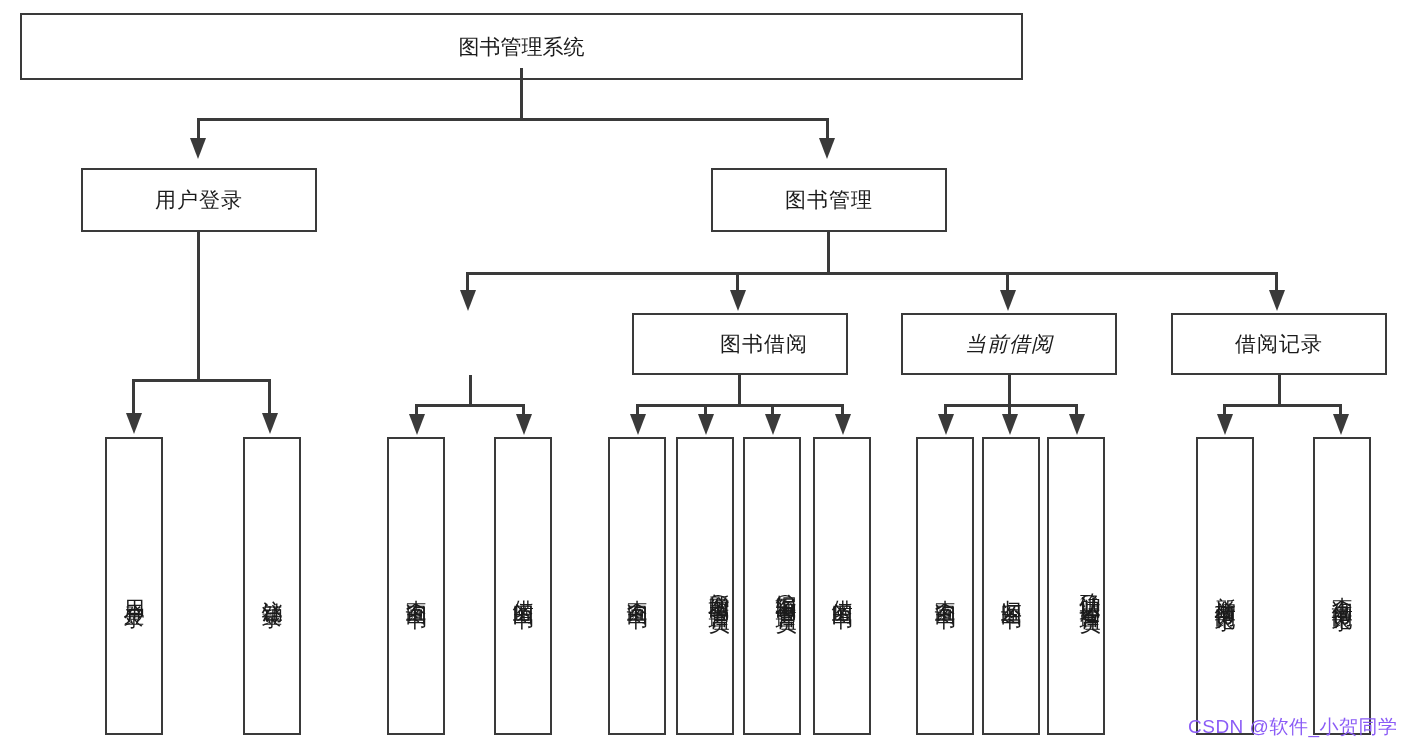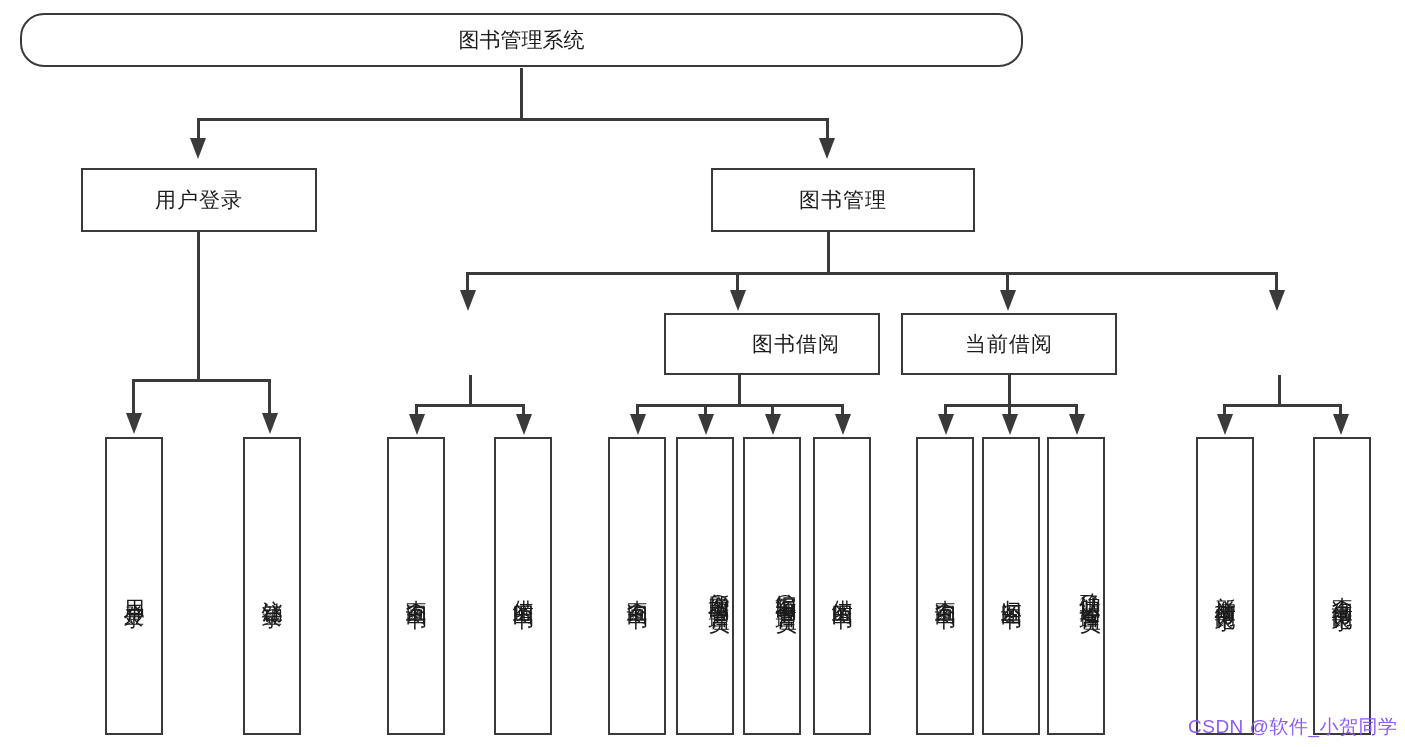--- a/index.html
+++ b/index.html
@@ -76,35 +76,35 @@
     color: #8b5cf6;
     white-space: nowrap;
     letter-spacing: 0.5px;
   }
 </style>
 </head>
 <body>
 
 <div id="canvas">
 
-  <div class="node root" style="left:20px; top:13px; width:1003px; height:54px;border-radius:24px;">
+  <div class="node root" style="left:20px; top:13px; width:1003px; height:67px;">
     <span>图书管理系统</span>
   </div>
 
   <div class="conn vline" style="left:520px; top:68px; width:3px; height:52px;"></div>
   <div class="conn hline" style="left:197px; top:118px; width:632px; height:3px;"></div>
   <div class="conn vline" style="left:197px; top:118px; width:3px; height:22px;"></div>
   <div class="conn vline" style="left:826px; top:118px; width:3px; height:22px;"></div>
   <div class="arrow" style="left:190px; top:138px;"></div>
   <div class="arrow" style="left:819px; top:138px;"></div>
 
   <div class="node horiz" style="left:81px; top:168px; width:236px; height:64px;">
     <span>用户登录</span>
   </div>
-  <div class="node horiz" style="left:711px; top:168px; width:264px; height:64px;">
+  <div class="node horiz" style="left:711px; top:168px; width:236px; height:64px;">
     <span>图书管理</span>
   </div>
 
   <div class="conn vline" style="left:197px; top:232px; width:3px; height:150px;"></div>
   <div class="conn hline" style="left:132px; top:379px; width:139px; height:3px;"></div>
   <div class="conn vline" style="left:132px; top:379px; width:3px; height:36px;"></div>
   <div class="conn vline" style="left:268px; top:379px; width:3px; height:36px;"></div>
   <div class="arrow" style="left:126px; top:413px;"></div>
   <div class="arrow" style="left:262px; top:413px;"></div>
 
@@ -112,25 +112,28 @@
   <div class="conn hline" style="left:466px; top:272px; width:812px; height:3px;"></div>
   <div class="conn vline" style="left:466px; top:272px; width:3px; height:20px;"></div>
   <div class="conn vline" style="left:736px; top:272px; width:3px; height:20px;"></div>
   <div class="conn vline" style="left:1006px; top:272px; width:3px; height:20px;"></div>
   <div class="conn vline" style="left:1275px; top:272px; width:3px; height:20px;"></div>
   <div class="arrow" style="left:460px; top:290px;"></div>
   <div class="arrow" style="left:730px; top:290px;"></div>
   <div class="arrow" style="left:1000px; top:290px;"></div>
   <div class="arrow" style="left:1269px; top:290px;"></div>
 
-  <div class="node horiz" style="left:664px; top:313px; width:216px; height:62px;padding-left:48px;">
+  <div class="node horiz" style="left:632px; top:313px; width:216px; height:62px;padding-left:48px;">
     <span>图书借阅</span>
   </div>
-  <div class="node horiz" style="left:901px; top:313px; width:216px; height:62px;">
+  <div class="node horiz" style="left:901px; top:313px; width:216px; height:62px;font-style:italic;">
     <span>当前借阅</span>
+  </div>
+  <div class="node horiz" style="left:1171px; top:313px; width:216px; height:62px;">
+    <span>借阅记录</span>
   </div>
 
   <div class="conn vline" style="left:469px; top:375px; width:3px; height:32px;"></div>
   <div class="conn hline" style="left:415px; top:404px; width:110px; height:3px;"></div>
   <div class="conn vline" style="left:415px; top:404px; width:3px; height:12px;"></div>
   <div class="conn vline" style="left:522px; top:404px; width:3px; height:12px;"></div>
   <div class="arrow" style="left:409px; top:414px;"></div>
   <div class="arrow" style="left:516px; top:414px;"></div>
 
   <div class="conn vline" style="left:738px; top:375px; width:3px; height:32px;"></div>

